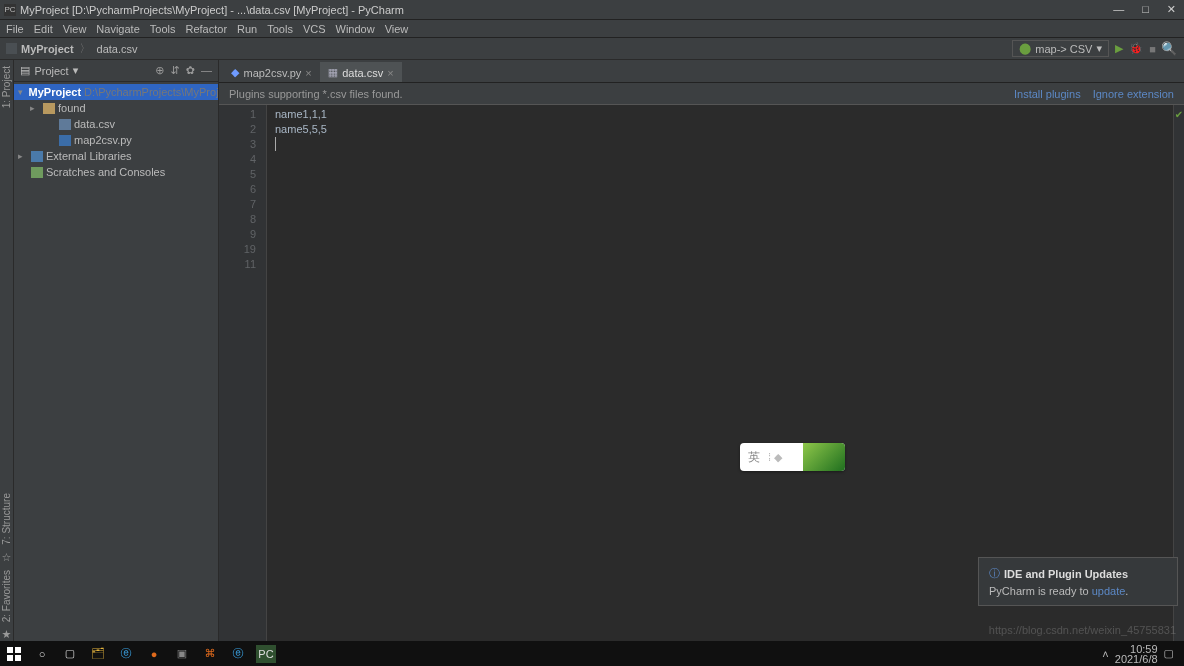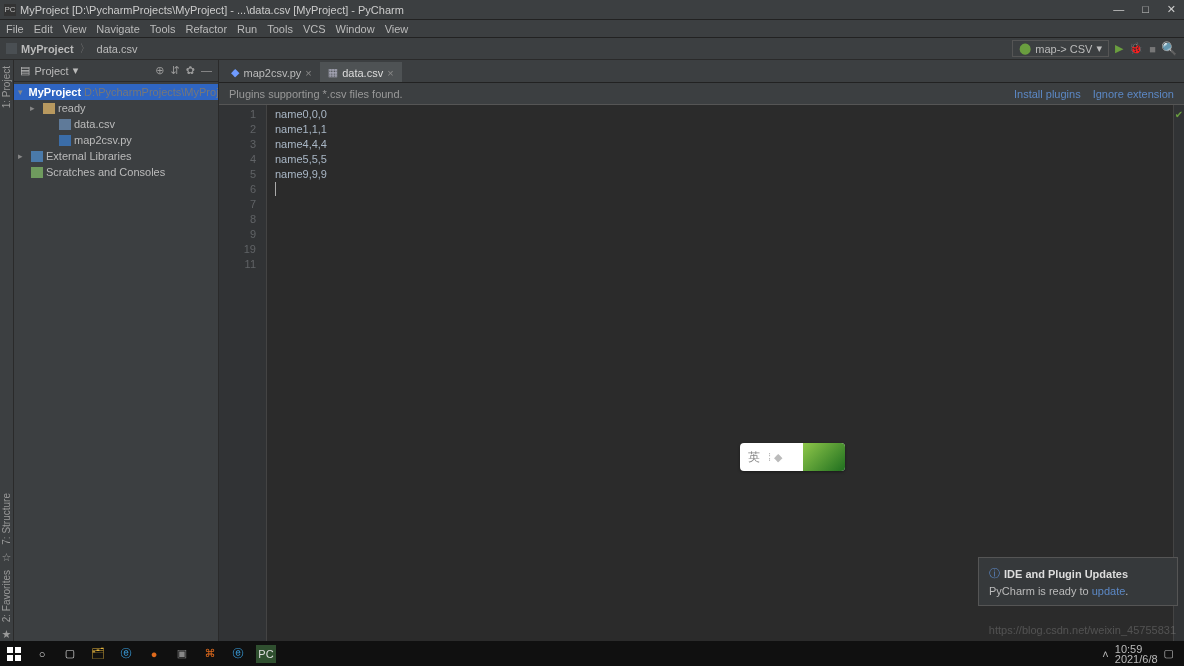--- a/index.html
+++ b/index.html
@@ -64,21 +64,21 @@
 .notif { position:absolute; right:6px; bottom:60px; width:200px; background:#36393b; border:1px solid #555; padding:8px 10px; }
 .notif .nt { color:#ddd; display:flex; gap:4px; align-items:center; }
 .notif .nb { color:#bbb; padding-top:4px; }
 .notif a { color:#5c88c5; }
 .ime { position:absolute; left:740px; top:443px; width:105px; height:28px; background:#fff; border-radius:4px; display:flex; align-items:center; box-shadow:0 1px 3px rgba(0,0,0,.4); overflow:hidden; }
 .ime .txt{ padding:0 8px; color:#888; font-size:12px; }
 .ime .leaf{ margin-left:auto; width:42px; height:28px; background:linear-gradient(135deg,#8fc74a,#1f6f1f);}
 .taskbar { position:absolute; bottom:0; left:0; right:0; height:25px; background:#101010; display:flex; align-items:center; padding:0 4px; gap:8px; }
 .taskbar .tb { width:20px; height:18px; display:flex; align-items:center; justify-content:center; color:#ddd; }
 .taskbar .tray { margin-left:auto; display:flex; align-items:center; gap:6px; color:#bbb; font-size:10px; padding-right:6px; }
-.taskbar .clock { text-align:left; line-height:10px; }
+.taskbar .clock { text-align:right; line-height:10px; }
 .watermark { position:absolute; right:8px; bottom:30px; color:rgba(200,200,200,.25); font-size:11px; }
 svg { display:block; }
 </style>
 </head>
 <body>
 
 <div class="titlebar">
   <span class="ico">PC</span>
   <span class="title">MyProject [D:\PycharmProjects\MyProject] - ...\data.csv [MyProject] - PyCharm</span>
   <div class="winctl">
@@ -149,21 +149,21 @@
     <div class="tree">
       <div class="row sel">
         <span class="arrow">▾</span>
         <span class="fi fold"></span>
         <b style="color:#fff;">MyProject</b>
         <span class="path">D:\PycharmProjects\MyProject</span>
       </div>
       <div class="row ind1">
         <span class="arrow">▸</span>
         <span class="fi foldc"></span>
-        <span class="lbl">ready</span>
+        <span class="lbl">found</span>
       </div>
       <div class="row ind2">
         <span class="arrow"></span>
         <span class="fi file"></span>
         <span class="lbl">data.csv</span>
       </div>
       <div class="row ind2">
         <span class="arrow"></span>
         <span class="fi pyf"></span>
         <span class="lbl">map2csv.py</span>
@@ -209,25 +209,22 @@
           <div>4</div>
           <div>5</div>
           <div>6</div>
           <div>7</div>
           <div>8</div>
           <div>9</div>
           <div>19</div>
           <div>11</div>
       </div>
       <div class="text">
-        <div>name0,0,0</div>
         <div>name1,1,1</div>
-        <div>name4,4,4</div>
         <div>name5,5,5</div>
-        <div>name9,9,9</div>
         <div><span class="cursor"></span></div>
       </div>
       <div class="markerbar">
         <span class="ok">✔</span>
       </div>
     </div>
   </div>
 </div>
 
 <div class="toolstrip">

